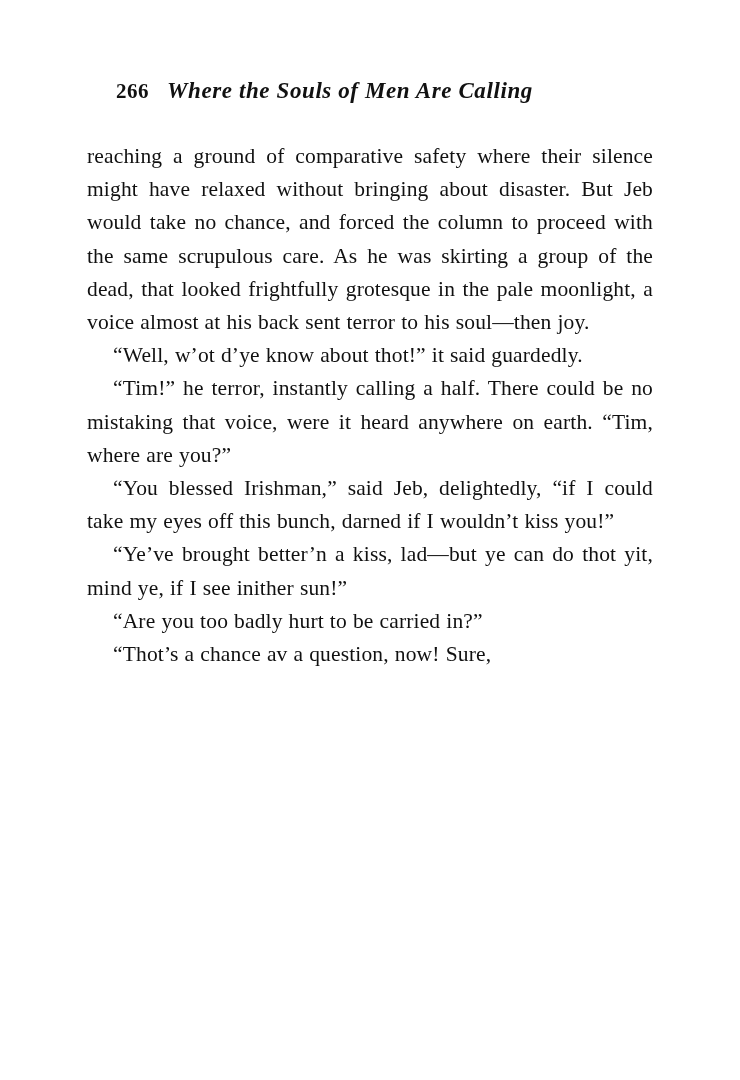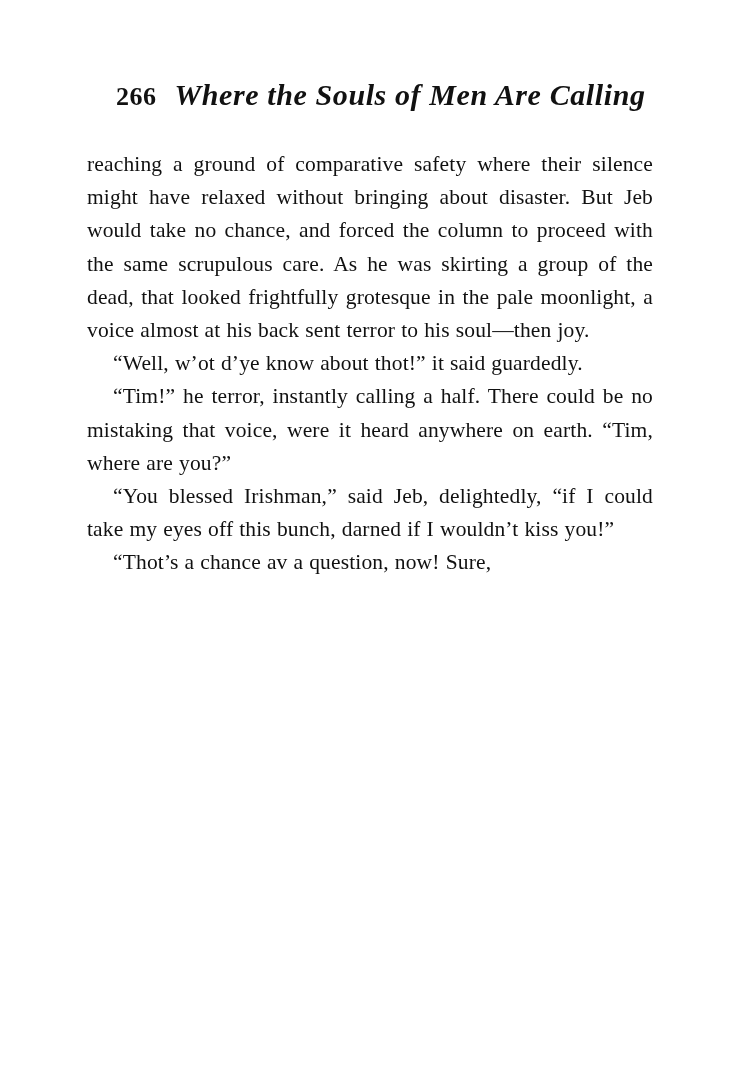--- a/index.html
+++ b/index.html
@@ -24,29 +24,29 @@
   .running-head {
     display: flex;
     align-items: baseline;
     justify-content: flex-start;
     padding-left: 58px;
     margin-bottom: 36px;
   }
   .folio {
     font-family: "Liberation Serif", serif;
     font-weight: bold;
-    font-size: 26px;
+    font-size: 21px;
     letter-spacing: 0.5px;
     margin-right: 18px;
   }
   .head-title {
     font-family: "Liberation Serif", serif;
     font-weight: bold;
     font-style: italic;
-    font-size: 30px;
+    font-size: 23px;
     letter-spacing: 0.6px;
     white-space: nowrap;
   }
   .body-text {
     width: 566px;
     margin: 7px auto;
   }
   .para {
     margin: 0;
     font-size: 21.5px;
@@ -73,16 +73,18 @@
   <div class="running-head">
     <span class="folio">266</span>
     <span class="head-title">Where the Souls of Men Are Calling</span>
   </div>
 
   <div class="body-text">
     <p class="para">reaching a ground of comparative safety where their silence might have relaxed without bringing about disaster.  But Jeb would take no chance, and forced the column to proceed with the same scrupulous care.  As he was skirting a group of the dead, that looked frightfully grotesque in the pale moonlight, a voice almost at his back sent terror to his soul—then joy.</p>
     <p class="para indent">“Well, w’ot d’ye know about thot!” it said guardedly.</p>
     <p class="para indent">“Tim!” he terror, instantly calling a half. There could be no mistaking that voice, were it heard anywhere on earth.  “Tim, where are you?”</p>
     <p class="para indent">“You blessed Irishman,” said Jeb, delightedly, “if I could take my eyes off this bunch, darned if I wouldn’t kiss you!”</p>
+    <p class="para indent">“Ye’ve brought better’n a kiss, lad—but ye can do thot yit, mind ye, if I see inither sun!”</p>
+    <p class="para indent">“Are you too badly hurt to be carried in?”</p>
     <p class="para indent">“Thot’s a chance av a question, now!  Sure,</p>
   </div>
 
 </div>
 
 </body></html>

